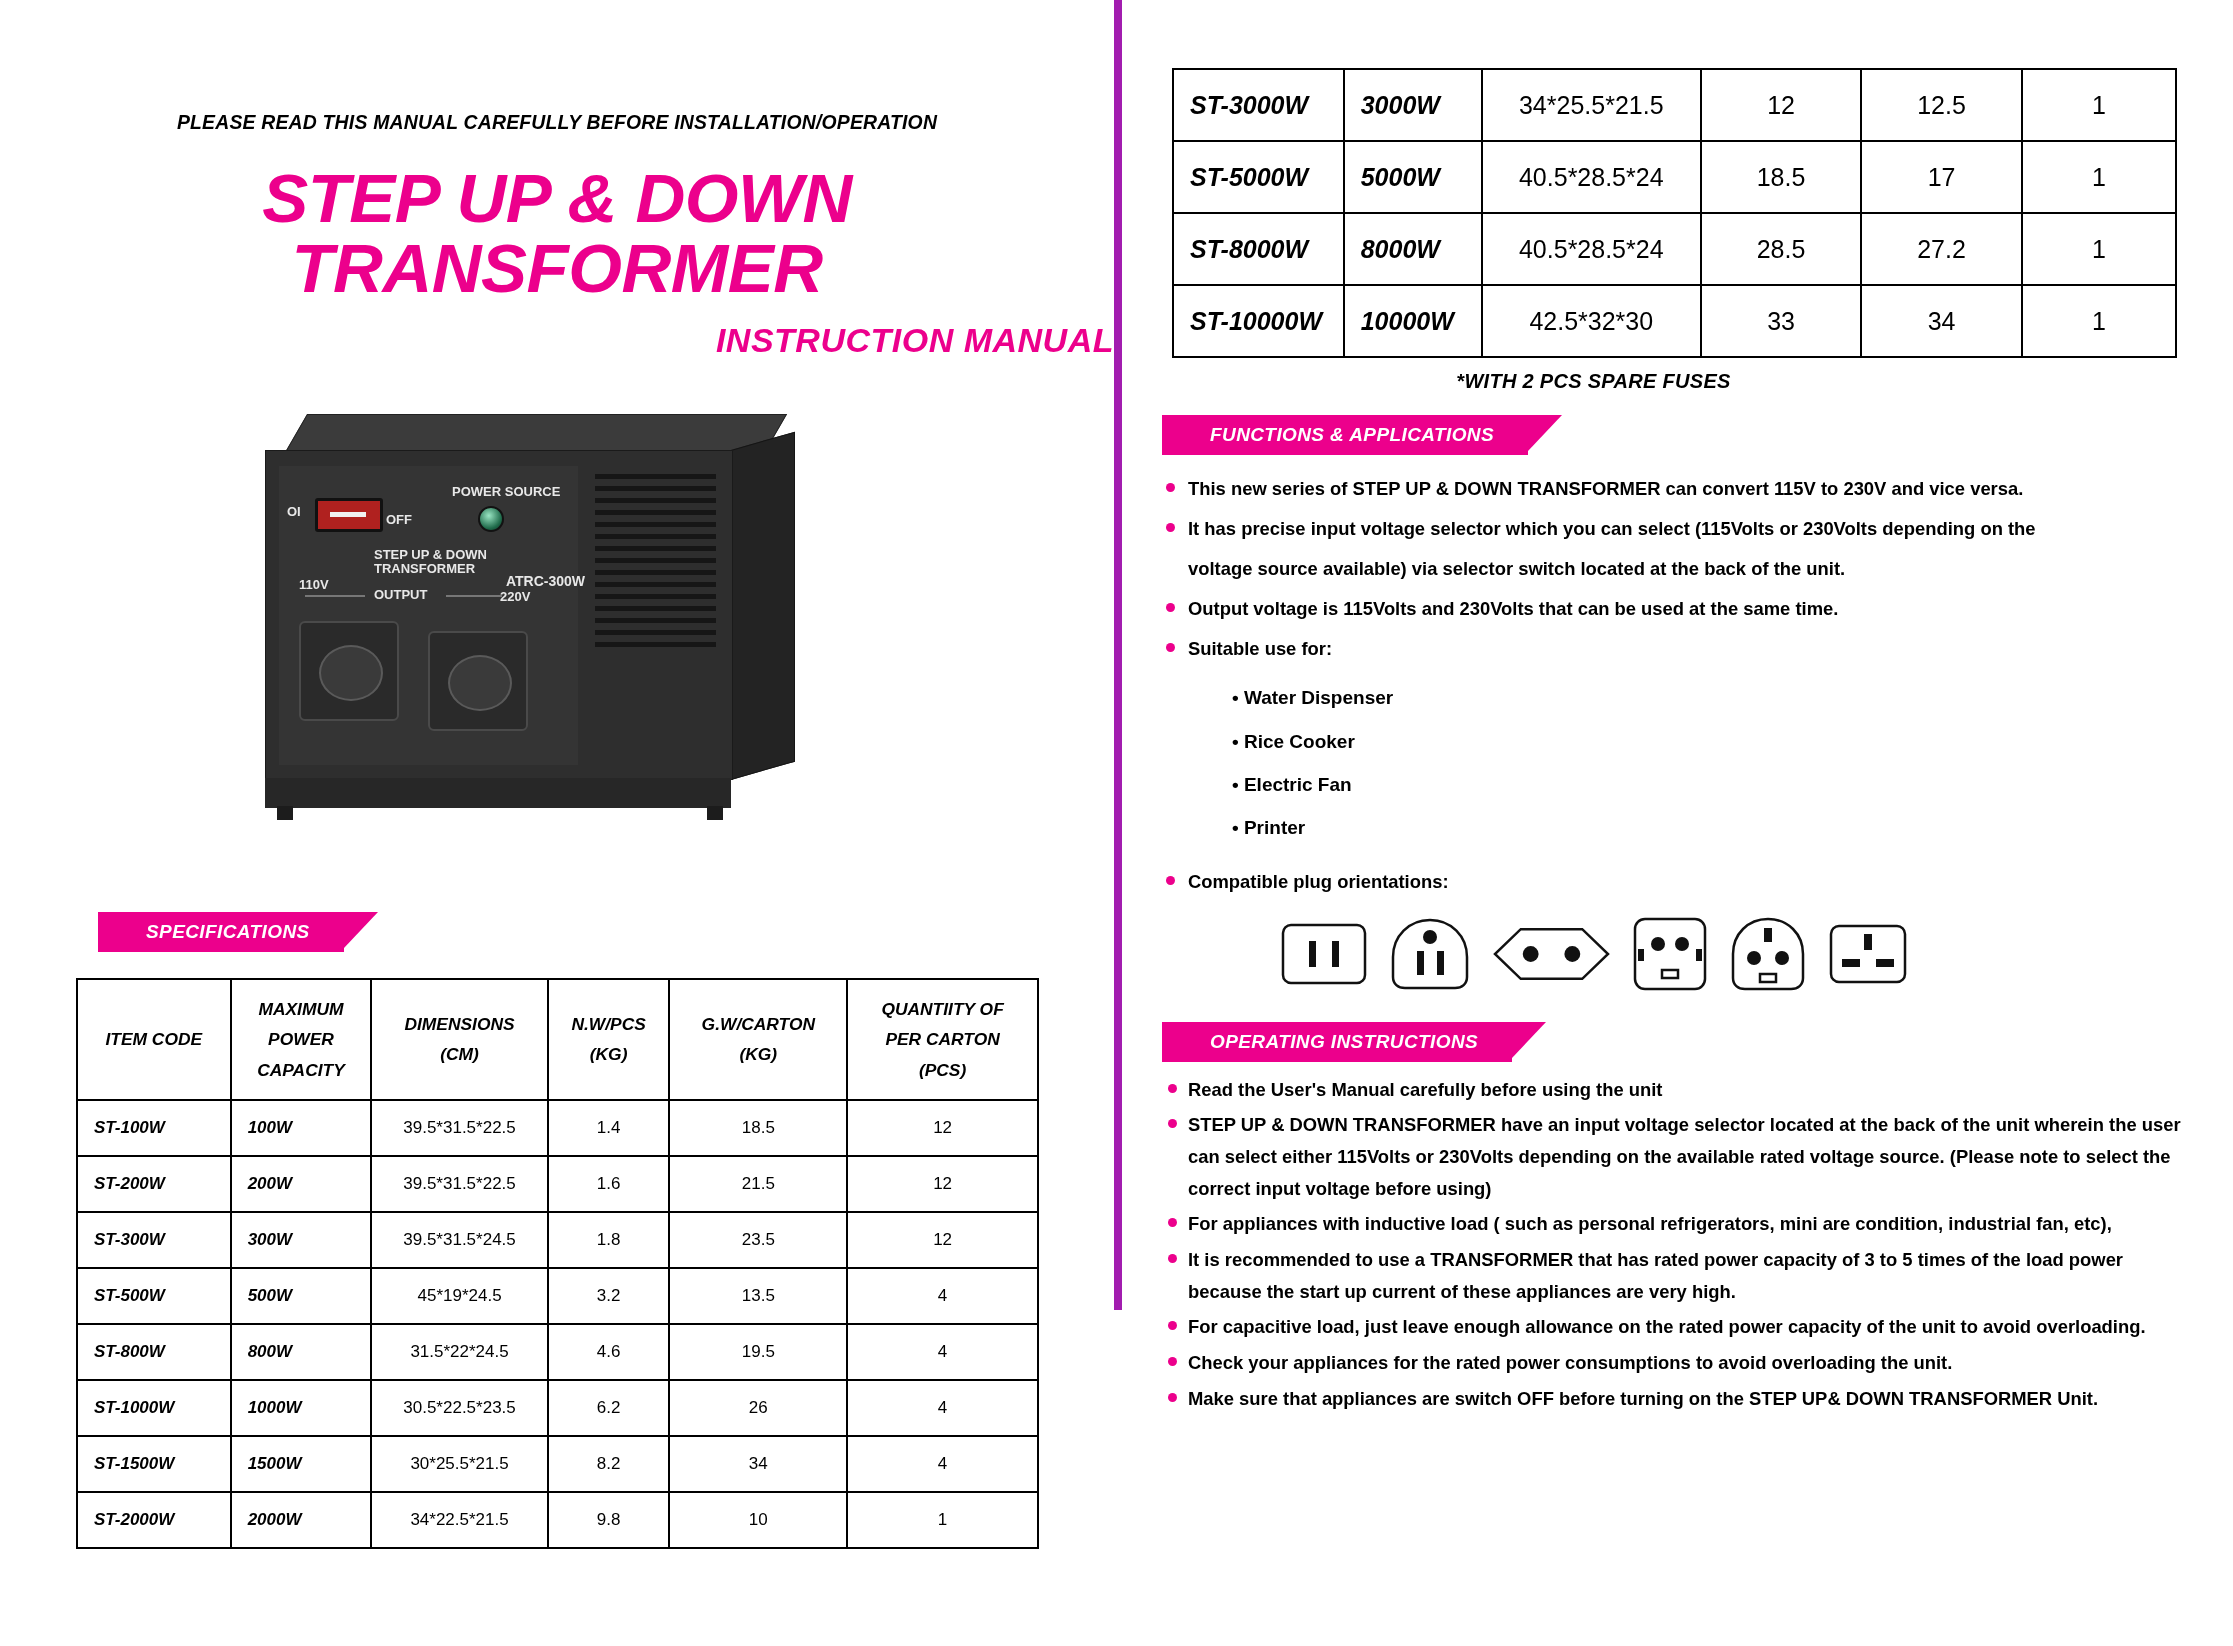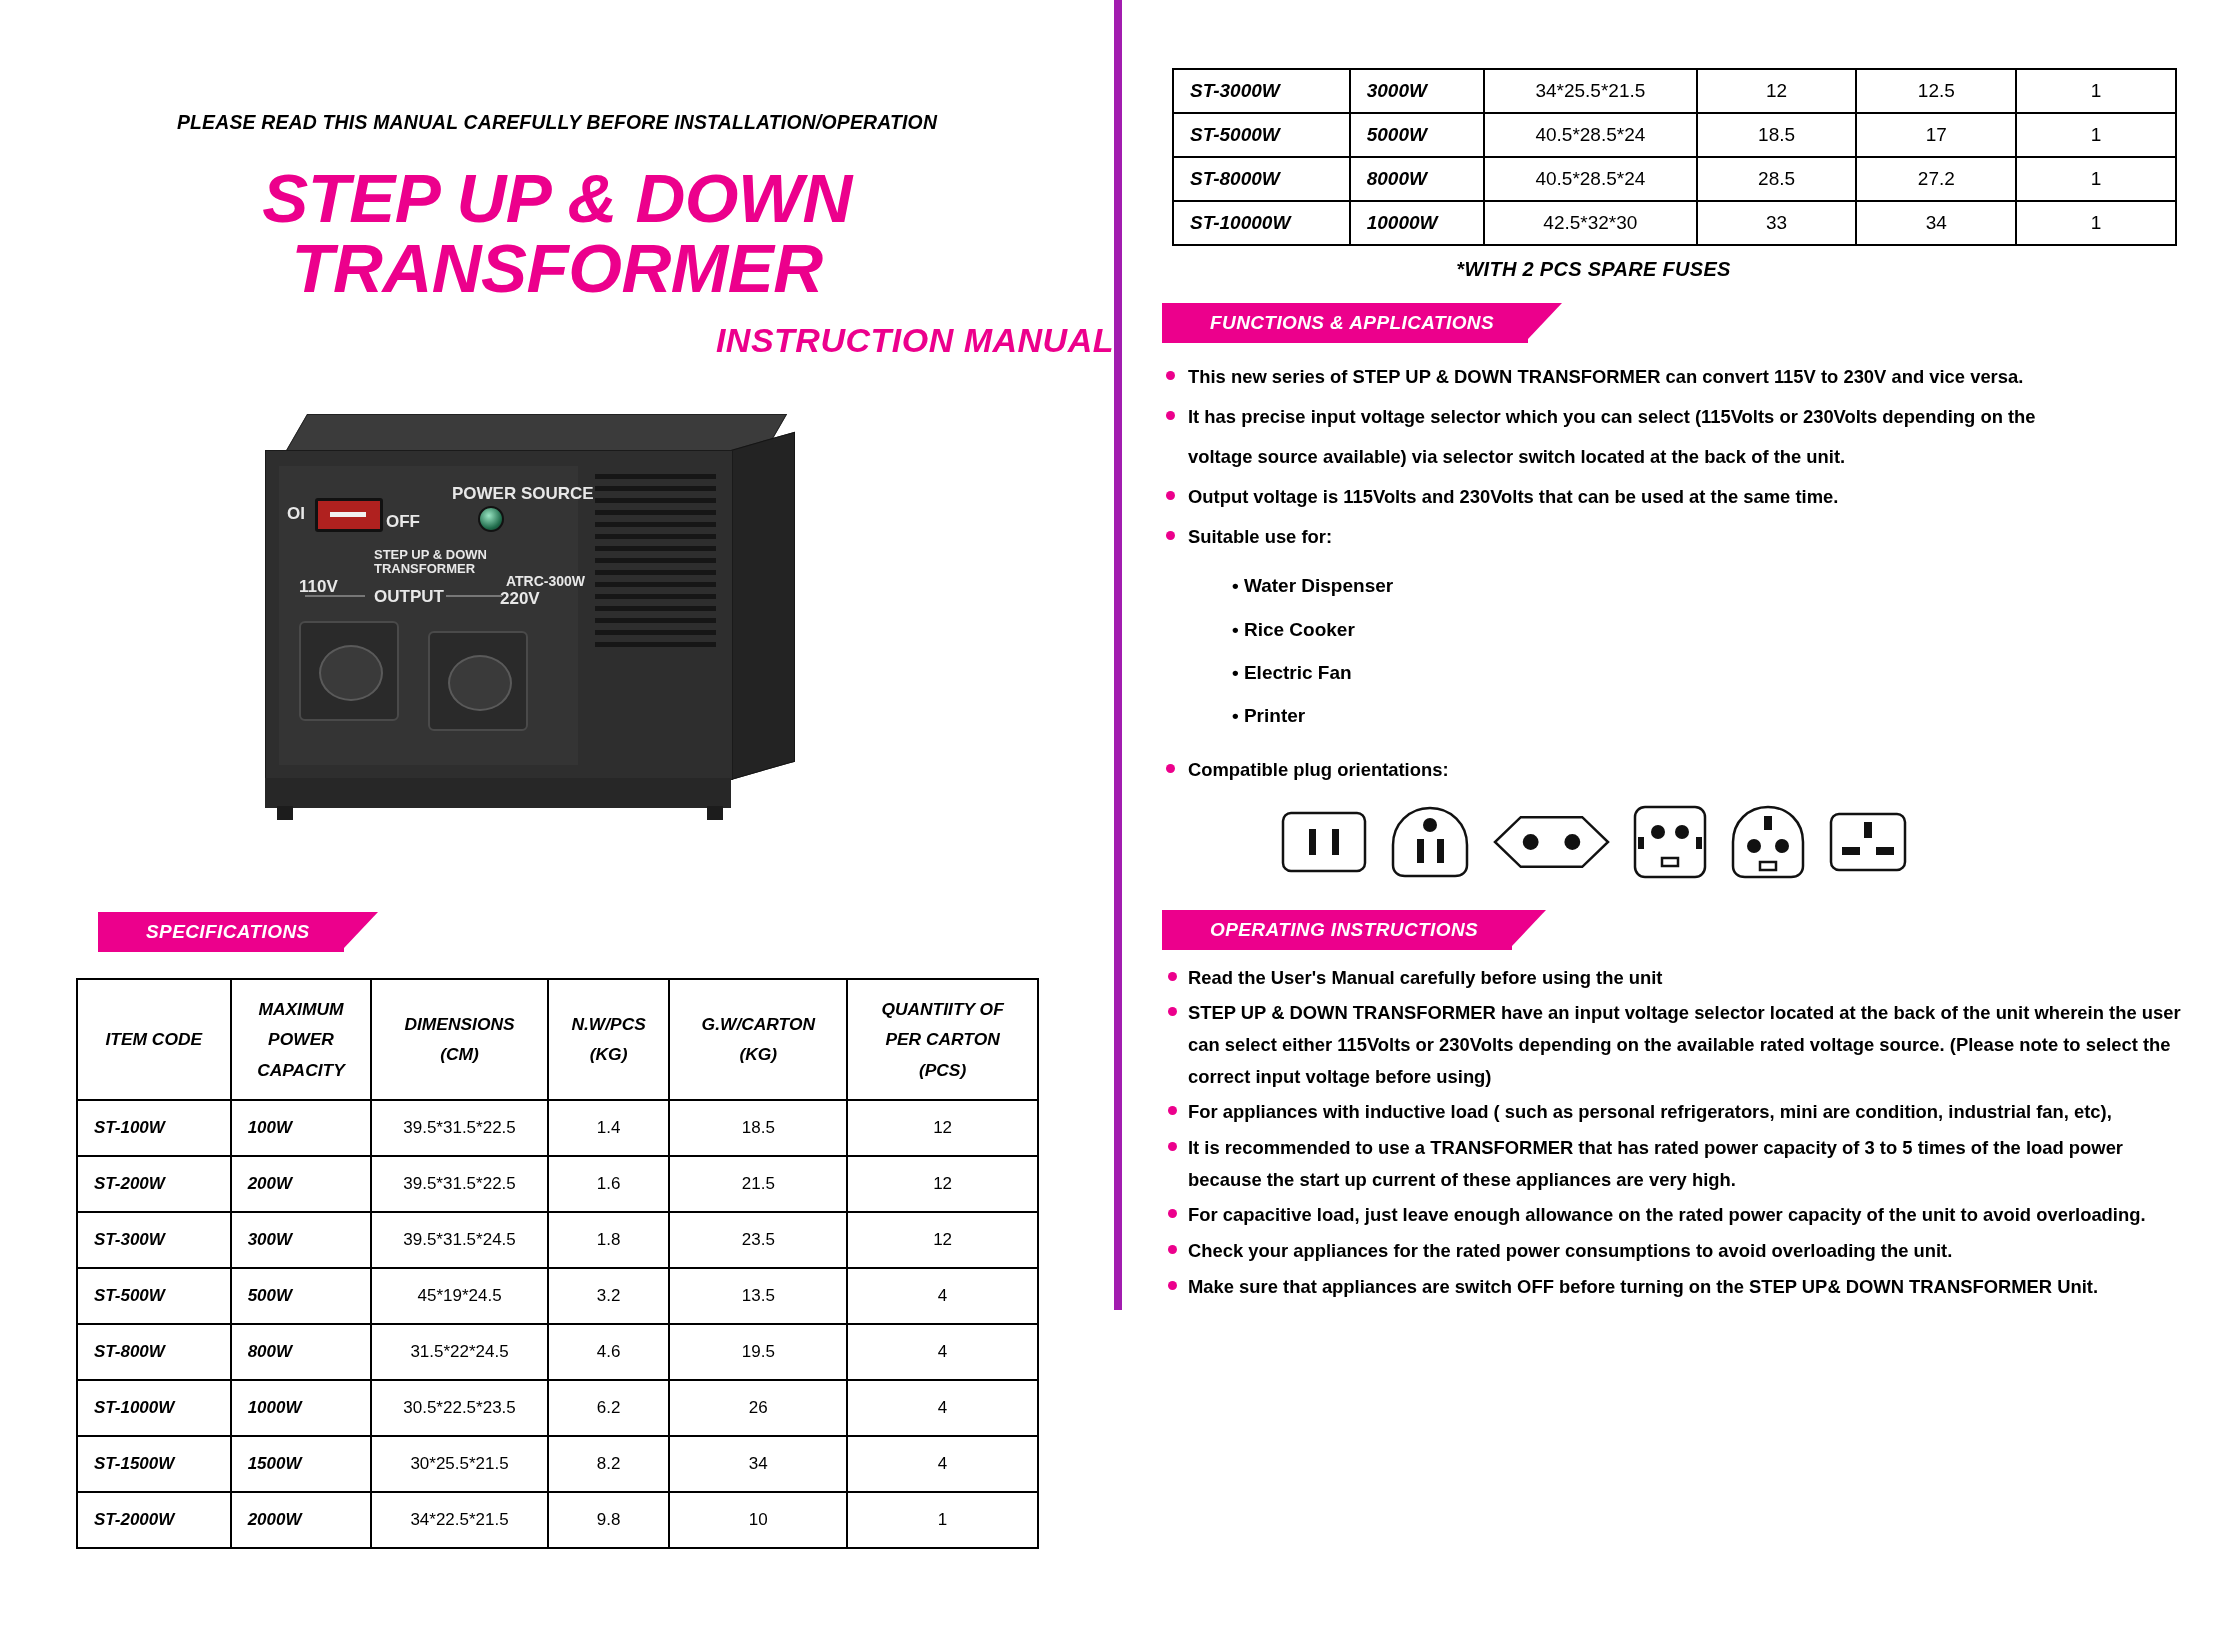--- a/index.html
+++ b/index.html
@@ -30,21 +30,21 @@
   .dv-body{position:absolute;left:8px;top:36px;width:466px;height:328px;background:#2e2e2e;
      border:1px solid #1a1a1a;}
   .dv-side{position:absolute;left:474px;top:36px;width:62px;height:328px;background:#232323;
      transform:skewY(-16deg);transform-origin:top left;border:1px solid #151515;}
   .dv-front{position:absolute;left:22px;top:52px;width:299px;height:299px;background:#343434;}
   .dv-vents{position:absolute;left:338px;top:60px;width:121px;height:189px;}
   .dv-vents i{display:block;height:5px;background:#161616;margin-bottom:7px;}
   .dv-switch{position:absolute;left:58px;top:84px;width:62px;height:28px;background:#b0211f;
      border:3px solid #111;border-radius:3px;}
   .dv-switch:after{content:"";position:absolute;left:12px;top:11px;width:36px;height:5px;background:#f1f1f1;}
-  .dv-lbl{position:absolute;color:#e8e8e8;font-size:17px;font-weight:bold;}
+  .dv-lbl{position:absolute;color:#e8e8e8;font-size:13px;font-weight:bold;}
   .dv-lamp{position:absolute;left:221px;top:92px;width:22px;height:22px;border-radius:50%;
      background:radial-gradient(circle at 40% 35%,#9ae6c4,#1f6a4a 65%,#0c2a1e);border:2px solid #121212;}
   .dv-sock{position:absolute;width:96px;height:96px;border-radius:6px;background:#2a2a2a;
      border:2px solid #4a4a4a;}
   .dv-sock:before{content:"";position:absolute;left:18px;top:22px;width:60px;height:52px;border-radius:50%;
      background:#3a3a3a;border:2px solid #5a5a5a;}
   .dv-bar{position:absolute;left:22px;top:177px;width:279px;height:2px;background:#777;}
   .dv-base{position:absolute;left:8px;top:364px;width:466px;height:30px;background:#272727;}
   .dv-foot{position:absolute;top:392px;width:16px;height:14px;background:#1c1c1c;}
 
@@ -59,21 +59,21 @@
 
   table{border-collapse:collapse;}
   .spec-table{margin:26px 0 0 76px;width:963px;}
   .spec-table td,.spec-table th{border:2px solid #000;text-align:center;font-size:17px;padding:6px 4px;}
   .spec-table thead td{font-weight:bold;font-style:italic;font-size:17.4px;line-height:1.75;padding:14px 4px;}
   .spec-table tbody td.code,.spec-table tbody td.pw{font-weight:bold;font-style:italic;text-align:left;padding-left:16px;}
   .spec-table tbody td{height:42px;}
 
   
   .top-table{margin:28px 0 0 10px;width:1005px;}
-  .top-table td{border:2px solid #000;text-align:center;font-size:19px;height:42px;padding:0;}
+  .top-table td{border:2px solid #000;text-align:center;font-size:25px;height:42px;padding:14px;}
   .top-table td.code,.top-table td.pw{font-weight:bold;font-style:italic;text-align:left;padding-left:16px;}
   .fuse-note{text-align:center;font-weight:bold;font-style:italic;font-size:20px;margin:12px 0 0 0;
      letter-spacing:0.3px;padding-right:169px;}
 
   .sec-banner{margin-top:22px;}
   .bullets{margin:16px 0 0 0;}
   .bl{display:block;font-size:18.4px;font-weight:bold;line-height:1.95;margin:0 0 4px 0;position:relative;padding-left:26px;}
   .bl:before{content:"";position:absolute;left:4px;top:12px;width:9px;height:9px;border-radius:50%;background:#ec008c;}
   .bl.cont{padding-left:26px;}
   .bl.cont:before{display:none;}

